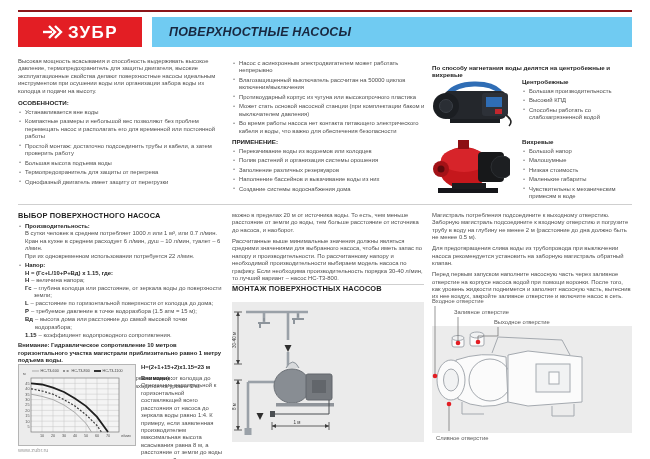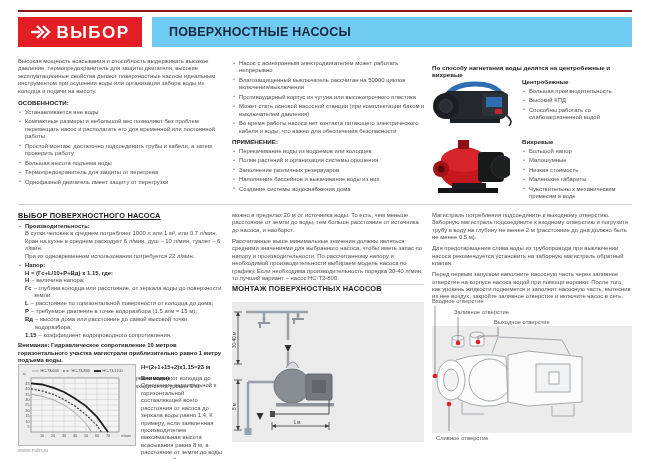--- a/index.html
+++ b/index.html
@@ -10,21 +10,21 @@
   }
   .abs{position:absolute;}
   .toprule{position:absolute;left:18px;top:10px;width:614px;height:2px;background:#8b1519;}
   .logo{
     position:absolute;left:18px;top:17px;width:124px;height:30px;background:#e31e24;
     display:flex;align-items:center;justify-content:center;gap:5px;
   }
   .logo-text{color:#ffffff;font-weight:bold;font-size:17px;letter-spacing:1.5px;line-height:1;}
   .band{
     position:absolute;left:152px;top:17px;width:480px;height:30px;background:#70cbf2;
-    display:flex;align-items:center;
+    display:flex;align-items:center;font-style:italic;
   }
   .band-title{color:#18273f;font-weight:bold;font-size:12.5px;padding-left:17px;letter-spacing:.2px;}
   .txt{font-size:5.9px;line-height:1.26;}
   p{margin:0 0 3.5px 0;}
   .bold{font-weight:bold;color:#262626;}
   .sec-h{font-size:7.4px;font-weight:bold;color:#1d1d1d;letter-spacing:.2px;}
   .sub-h{font-size:6.2px;font-weight:bold;color:#1d1d1d;}
   ul.blist{margin:0;padding:0 0 0 7px;list-style:none;}
   ul.blist li{position:relative;margin-bottom:2px;}
   ul.blist li::before{content:"•";position:absolute;left:-6px;top:-0.5px;color:#8a8a8a;}
@@ -40,21 +40,21 @@
 <body>
 
 <div class="toprule"></div>
 
 <div class="logo">
   <svg width="21" height="16" viewBox="0 0 21 16">
     <path d="M1 8 H10" stroke="#ffffff" stroke-width="2.4" fill="none"></path>
     <path d="M7 2 L13 8 L7 14" stroke="#ffffff" stroke-width="2.4" fill="none"></path>
     <path d="M13 2 L19 8 L13 14" stroke="#ffffff" stroke-width="2.4" fill="none"></path>
   </svg>
-  <span class="logo-text">ВЫБОР</span>
+  <span class="logo-text">ЗУБР</span>
 </div>
 
 <div class="band">
   <span class="band-title">ПОВЕРХНОСТНЫЕ НАСОСЫ</span>
 </div>
 
 <div class="abs txt" style="left:18px;top:58px;width:205px;">
   <p>Высокая мощность всасывания и способность выдерживать высокое давление, термопредохранитель для защиты двигателя, высокие эксплуатационные свойства делают поверхностные насосы идеальным инструментом при осушении воды или организации забора воды из колодца и подачи на высоту.</p>
 </div>
 <div class="abs sub-h" style="left:18px;top:99px;">ОСОБЕННОСТИ:</div>
@@ -132,21 +132,21 @@
     <li>Большой напор</li>
     <li>Малошумные</li>
     <li>Низкая стоимость</li>
     <li>Маленькие габариты</li>
     <li>Чувствительны к механическим примесям в воде</li>
   </ul>
 </div>
 
 <div class="rule" style="left:18px;top:204px;width:614px;"></div>
 
-<div class="abs sec-h" style="left:18px;top:211px;text-decoration:underline;">ВЫБОР ПОВЕРХНОСТНОГО НАСОСА</div>
+<div class="abs sec-h" style="left:18px;top:211px;">ВЫБОР ПОВЕРХНОСТНОГО НАСОСА</div>
 
 <div class="abs txt" style="left:18px;top:223px;width:207px;">
   <ul class="blist">
     <li>
       <span class="bold">Производительность:</span>
       <div>В сутки человек в среднем потребляет 1000 л или 1 м³, или 0.7 л/мин.</div>
       <div>Кран на кухне в среднем расходует 6 л/мин, душ – 10 л/мин, туалет – 6 л/мин.</div>
       <div>При их одновременном использовании потребуется 22 л/мин.</div>
     </li>
     <li>

